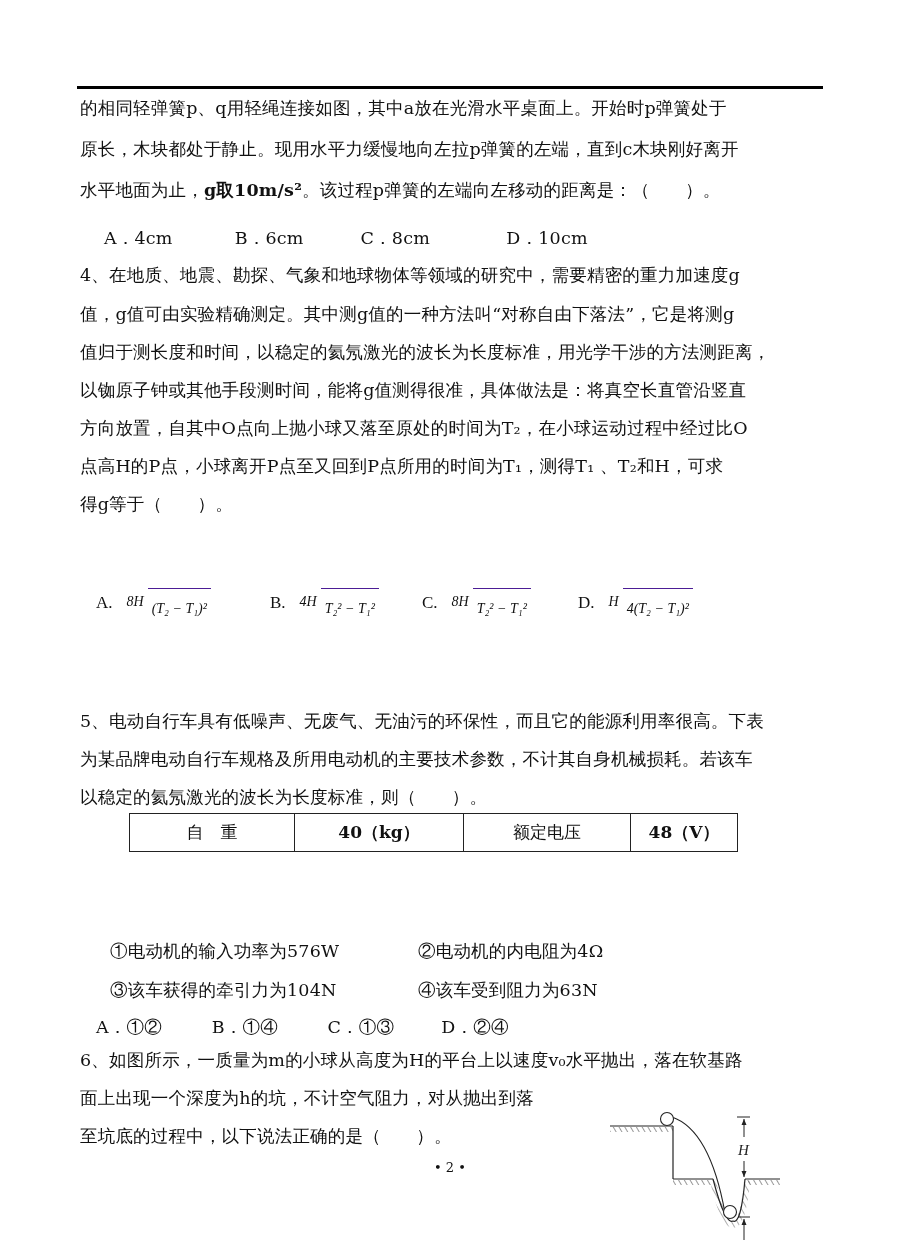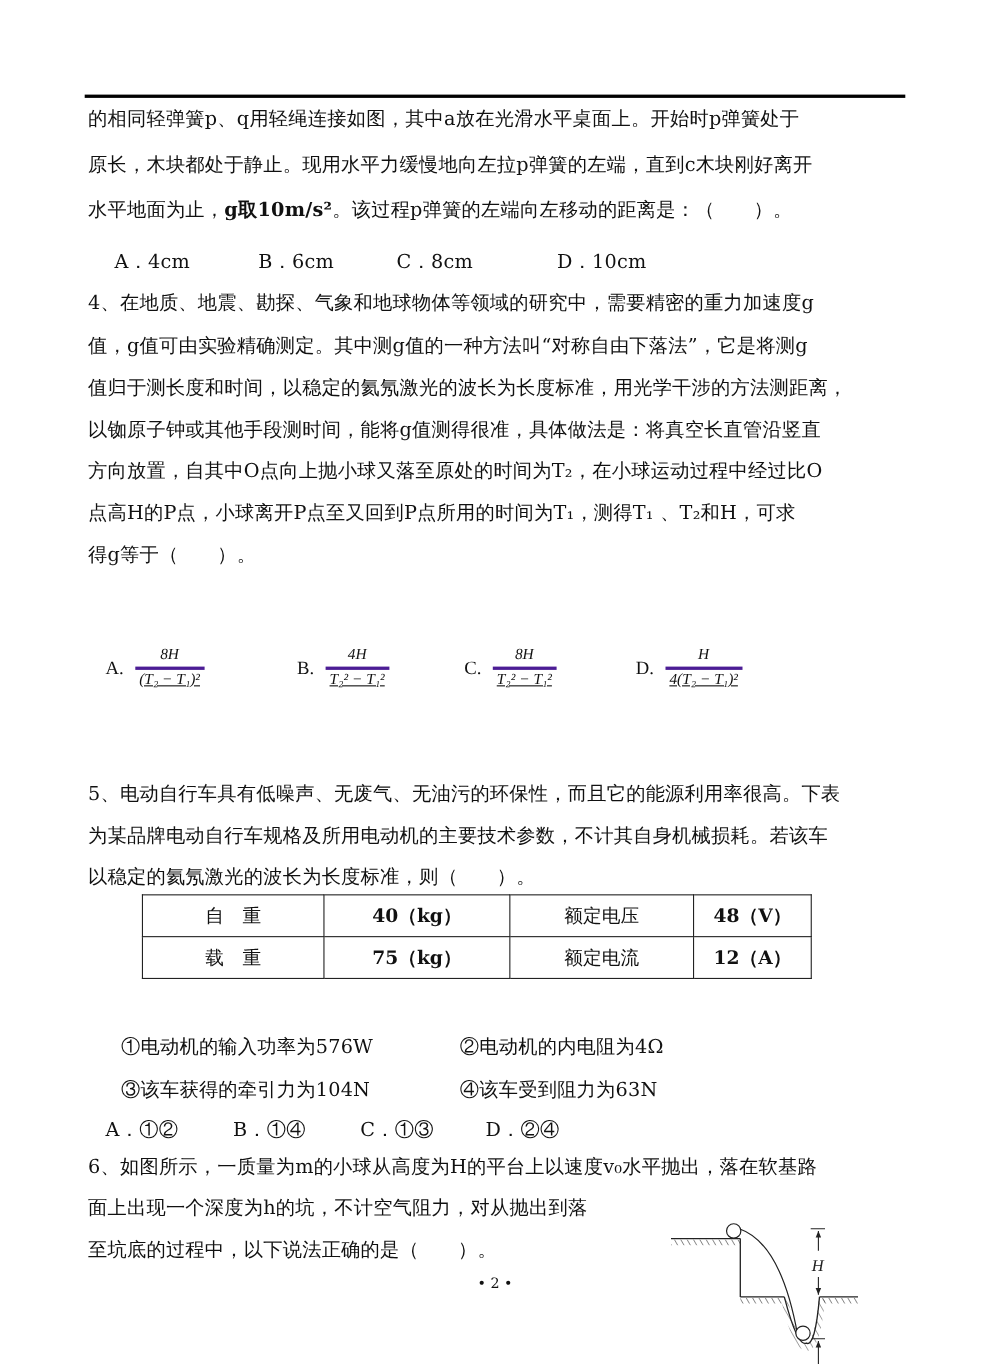--- a/index.html
+++ b/index.html
@@ -3,24 +3,24 @@
 <meta charset="utf-8">
 <style>
   html, body { margin:0; padding:0; background:#ffffff; }
   body { width:900px; height:1246px; position:relative; overflow:hidden;
          font-family:"DejaVu Serif","Liberation Serif",serif; color:#111; }
   .rule { position:absolute; left:77px; top:86px; width:746px; height:3px; background:#000; }
   .line { position:absolute; left:80px; font-size:17.5px; white-space:nowrap; letter-spacing:0.2px; }
   .it { font-style:italic; font-family:"Liberation Serif",serif; }
   .b { font-weight:bold;text-align:center; }
   .opts span { display:inline-block; }
-  .frac { display:inline-flex; flex-direction:column; align-items:center; vertical-align:middle;
+  .frac { display:inline-flex; flex-direction:row; align-items:center; vertical-align:middle;
           font-family:"Liberation Serif",serif; font-size:14px; margin-left:10px; }
   .frac .num { padding:0 4px 2px; }
-  .frac .den { border-top:3px solid #4c1d95; padding:2px 4px 0;text-decoration:underline; }
+  .frac .den { border-top:1px solid #4c1d95; padding:12px 4px 0; }
   .fopt { position:absolute; top:588px; font-family:"Liberation Serif",serif; font-size:17px; display:flex; align-items:center; }
   table.spec { position:absolute; left:129px; top:813px; border-collapse:collapse; font-size:17px;border-radius:21px; }
   table.spec td { border:1.5px solid #222; height:37px; text-align:center; padding:0; }
   .c1 { width:164px; } .c2 { width:168px; } .c3 { width:166px; } .c4 { width:106px;margin-left:32px; }
   .figure { position:absolute; left:600px; top:1075px; width:200px; height:171px; }
   .pageno { position:absolute; left:0; width:900px; text-align:center; top:1160px; font-size:13px; }
 </style>
 </head>
 <body>
 
@@ -80,26 +80,20 @@
 <div class="line" style="top:785px">以稳定的氦氖激光的波长为长度标准，则（　　）。</div>
 
 <table class="spec">
   <tbody>
       <tr>
     <td class="c1">自　重</td>
     <td class="c2 b">40（kg）</td>
     <td class="c3">额定电压</td>
     <td class="c4 b">48（V）</td>
   </tr>
-  <tr>
-    <td class="c1">载　重</td>
-    <td class="c2 b">75（kg）</td>
-    <td class="c3">额定电流</td>
-    <td class="c4 b">12（A）</td>
-  </tr>
 </tbody>
   </table>
 
 <div class="line" style="top:939px; left:110px">①电动机的输入功率为576W</div>
 <div class="line" style="top:939px; left:418px">②电动机的内电阻为4Ω</div>
 <div class="line" style="top:978px; left:110px">③该车获得的牵引力为104N</div>
 <div class="line" style="top:978px; left:418px">④该车受到阻力为63N</div>
 <div class="line opts" style="top:1015px; left:96px">
   <span style="width:110px">A．①②</span>
   <span style="width:110px">B．①④</span>

